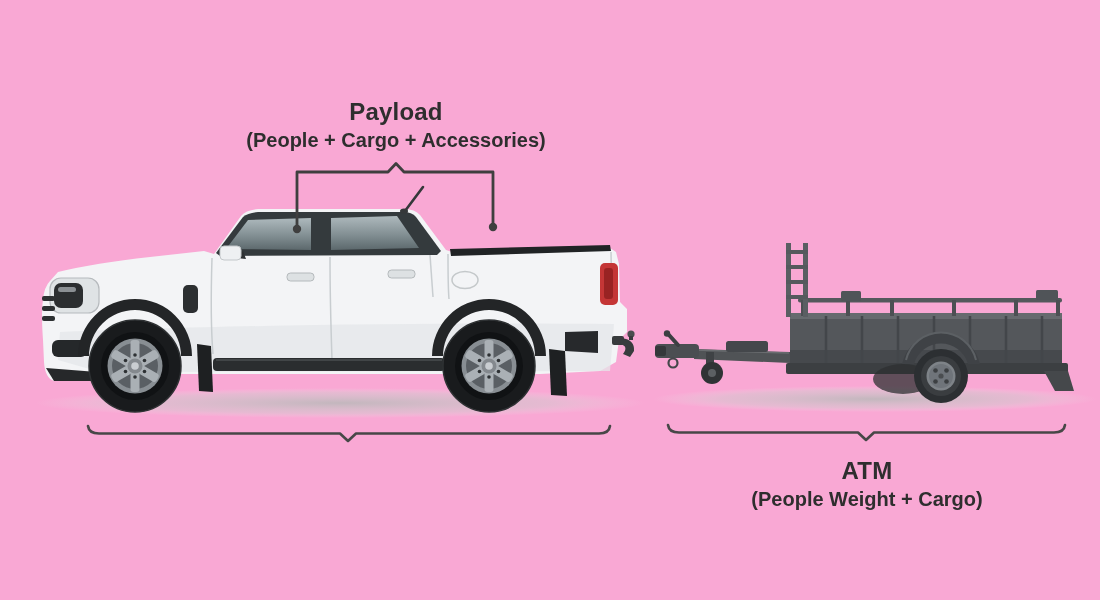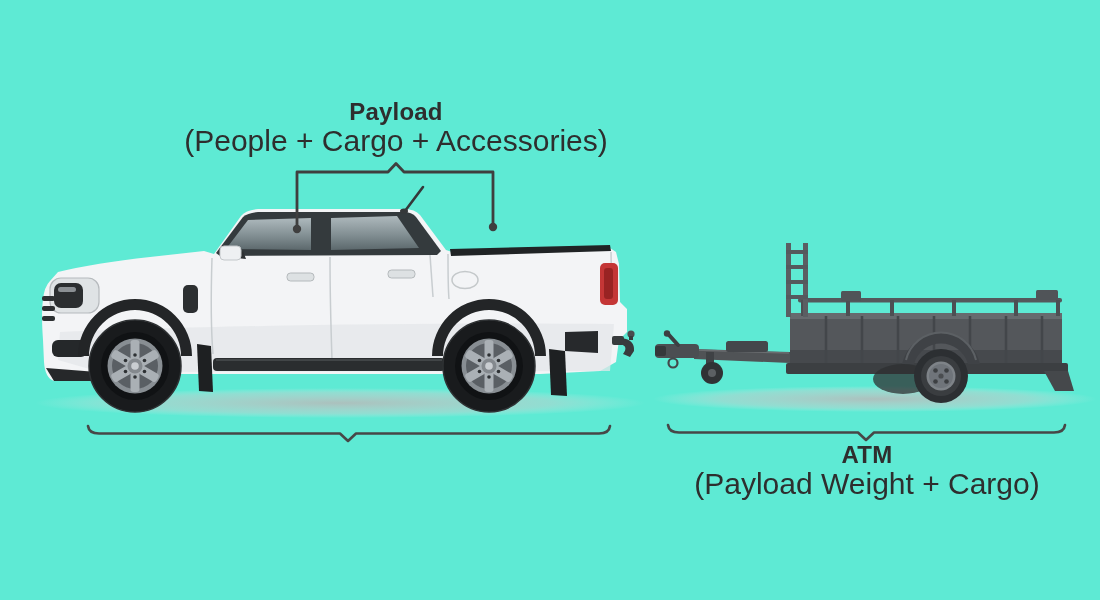--- a/index.html
+++ b/index.html
@@ -1,29 +1,29 @@
 <!DOCTYPE html>
 <html><head>
 <meta charset="utf-8">
 <style>
   html,body{margin:0;padding:0;background:#ffffff;}
   body{width:1100px;height:600px;overflow:hidden;font-family:"Liberation Sans",sans-serif;}
-  .stage{position:relative;width:1100px;height:600px;background:#5eead4;}
+  .stage{position:relative;width:1100px;height:600px;background:#f9a8d4;}
   svg{position:absolute;display:block;overflow:visible;}
   .label{position:absolute;text-align:center;color:#2e2e2e;}
   .label .title{font-size:24px;font-weight:700;line-height:28px;letter-spacing:.2px;}
-  .label .subtitle{font-size:30px;font-weight:400;line-height:29px;}
+  .label .subtitle{font-size:20px;font-weight:700;line-height:29px;}
   #truck-svg{left:30px;top:182px;width:620px;height:238px;}
   #trailer-svg{left:645px;top:225px;width:445px;height:195px;}
   #payload-bracket-svg{left:280px;top:155px;width:230px;height:90px;}
   #gvm-bracket-svg{left:80px;top:418px;width:540px;height:30px;}
   #atm-bracket-svg{left:660px;top:417px;width:415px;height:30px;}
   #payload-label{left:126px;top:98px;width:540px;}
   #gvm-label{left:130px;top:451px;width:440px;}
-  #atm-label{left:647px;top:441px;width:440px;}
+  #atm-label{left:647px;top:457px;width:440px;}
 </style>
 </head>
 <body>
 
 <div class="stage">
 
   <svg id="truck-svg" viewBox="30 182 620 238">
     <defs>
       <radialGradient id="shadowGrad" cx="50%" cy="50%" r="50%">
         <stop offset="0%" stop-color="#b9b9b9" stop-opacity="0.85"></stop>
@@ -246,16 +246,16 @@
   <div id="payload-label" class="label">
     <div class="title">Payload</div>
     <div class="subtitle">(People + Cargo + Accessories)</div>
   </div>
 
   <div id="gvm-label" class="label">
   </div>
 
   <div id="atm-label" class="label">
     <div class="title">ATM</div>
-    <div class="subtitle">(Payload Weight + Cargo)</div>
+    <div class="subtitle">(People Weight + Cargo)</div>
   </div>
 
 </div>
 
 </body></html>

